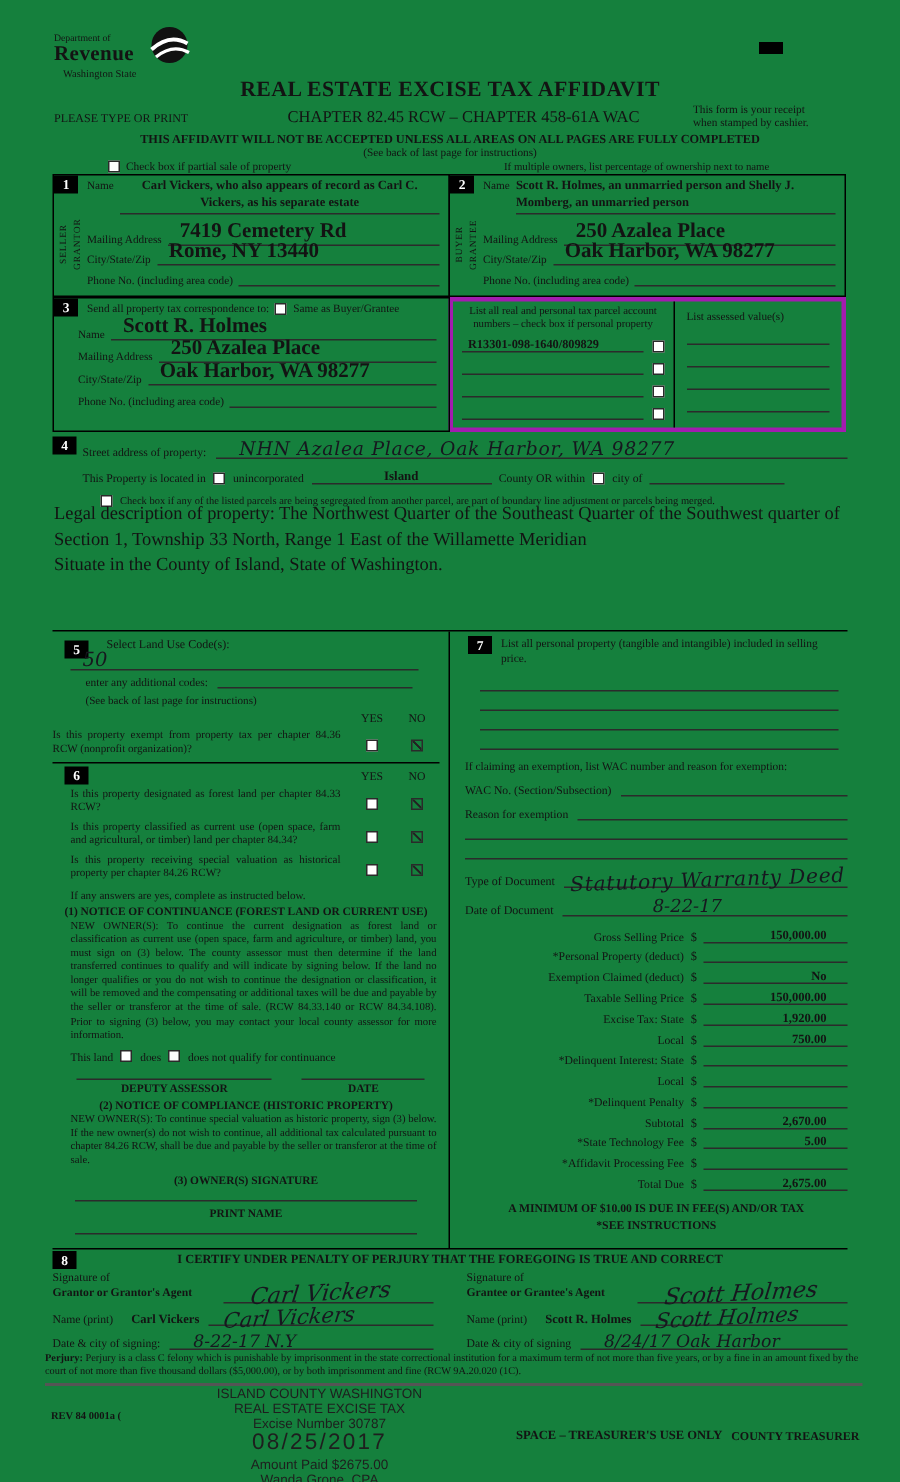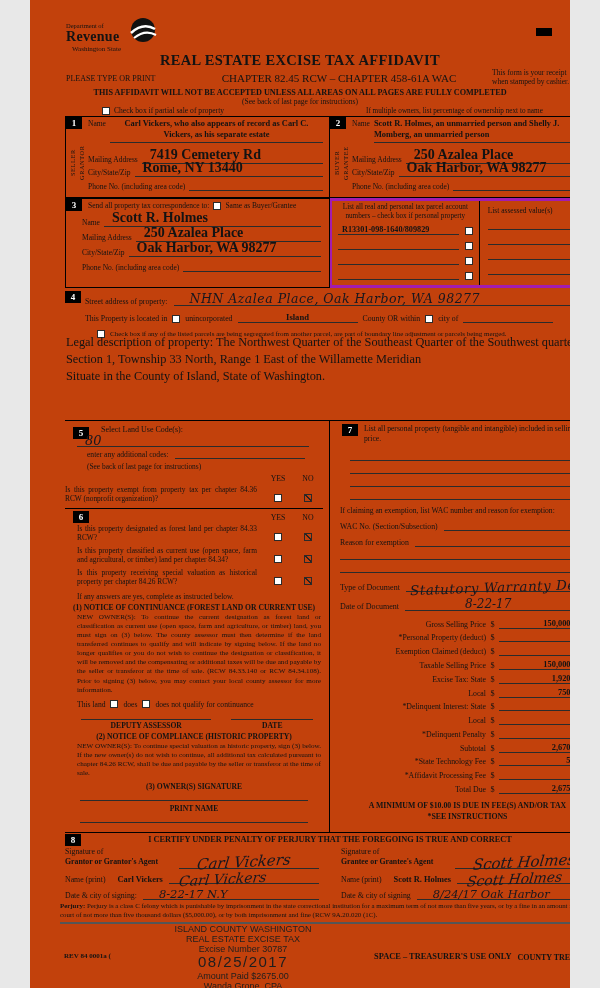--- a/index.html
+++ b/index.html
@@ -1,17 +1,17 @@
 <!DOCTYPE html>
 <html><head>
 <meta charset="utf-8">
 <style>
   * { margin:0; padding:0; box-sizing:border-box; }
   body { background:#e8e8e8; font-family:"Liberation Serif",serif; }
-  .page { position:relative; width:540px; height:988px; background:#c2410c; margin:0 auto;
+  .page { position:relative; width:600px; height:988px; background:#15803d; margin:0 auto;
           overflow:hidden; color:#131313; }
   .b { font-weight:bold; }
   .prel { white-space:pre-line; }
   .jus { text-align:justify; }
   .cb { display:inline-block; width:8px; height:8px; border:1px solid #2a2a2a; background:#fff;
         vertical-align:-1px; flex:none; }
   .cb.checked { background:linear-gradient(to top right, transparent 42%, #222 46%, #222 58%, transparent 62%); }
   .tile { position:absolute; background:#000; color:#fff; width:16px; height:12px;
           font:bold 9px/12px "Liberation Serif",serif; text-align:center; }
   .line { border-bottom:1px solid #2b2b2b; }
@@ -144,21 +144,21 @@
   .cursive2 { position:absolute; bottom:-4px; left:10px; font-size:14px; white-space:nowrap; }
   .dcrow { display:flex; gap:6px; align-items:flex-end; height:16px; font-size:7.8px; }
   .dcrow .line { flex:1; position:relative; }
   .dhand { position:absolute; left:16px; bottom:-2px; font-size:11.5px; white-space:nowrap;margin-top:29px; }
 
   .perjury { position:absolute; top:901px; left:30px; width:545px; font-size:6.9px; line-height:1.32;
              border-bottom:2px solid #555; padding-bottom:3px; }
 
   
   .footer { position:absolute; top:922px; left:30px; width:545px; height:64px; }
-  .rev { position:absolute; left:4px; top:30px; font-size:7px; font-weight:bold; }
+  .rev { position:absolute; left:4px; top:18px; font-size:7px; font-weight:bold; }
   .stamp { position:absolute; left:68px; top:2px; width:230px; text-align:center;
            font-family:"Liberation Sans",sans-serif; color:#1e1e1e; }
   .stamp .s { font-size:9px; line-height:1.12; }
   .stamp .sd { font-size:15px; line-height:1.1; letter-spacing:1.5px; }
   .space { position:absolute; left:314px; top:30px; font-weight:bold; font-size:8.4px; }
   .treas { position:absolute; right:2px; top:31px; font-weight:bold; font-size:8px; }
 </style>
 </head>
 <body>
 
@@ -329,21 +329,21 @@
   <div class="legal prel">Legal description of property: The Northwest Quarter of the Southeast Quarter of the Southwest quarter of
 Section 1, Township 33 North, Range 1 East of the Willamette Meridian
 Situate in the County of Island, State of Washington.</div>
 
   <div class="columns">
     <div class="colL">
       <div class="sec5">
         <span class="tile" style="left:8px; top:2px;">5</span>
         <div class="s5r1" style="margin-left:8px;">Select Land Use Code(s):</div>
         <div class="line codeline">
-          <span class="hand codehand">80</span>
+          <span class="hand codehand">50</span>
         </div>
         <div class="s5r3">
           <span>enter any additional codes:</span>
           <span class="line"></span>
         </div>
         <div class="s5r4">(See back of last page for instructions)</div>
         <div class="ynhead">
           <span class="sp"></span>
           <span class="ynh">YES</span>
           <span class="ynh">NO</span>

